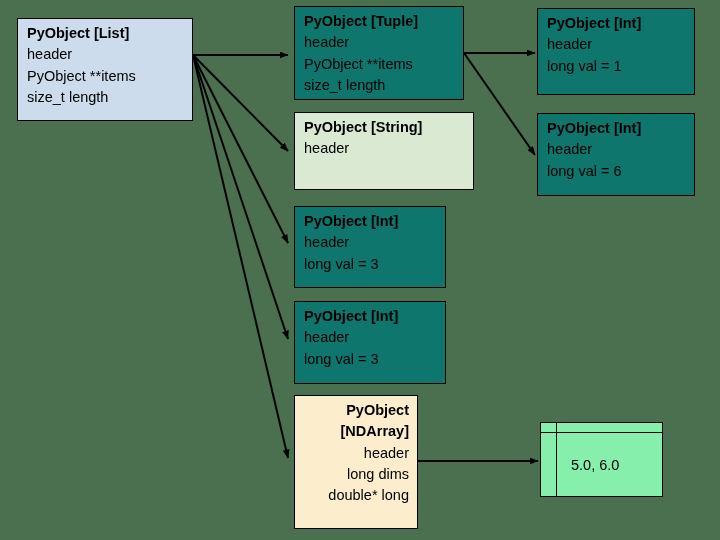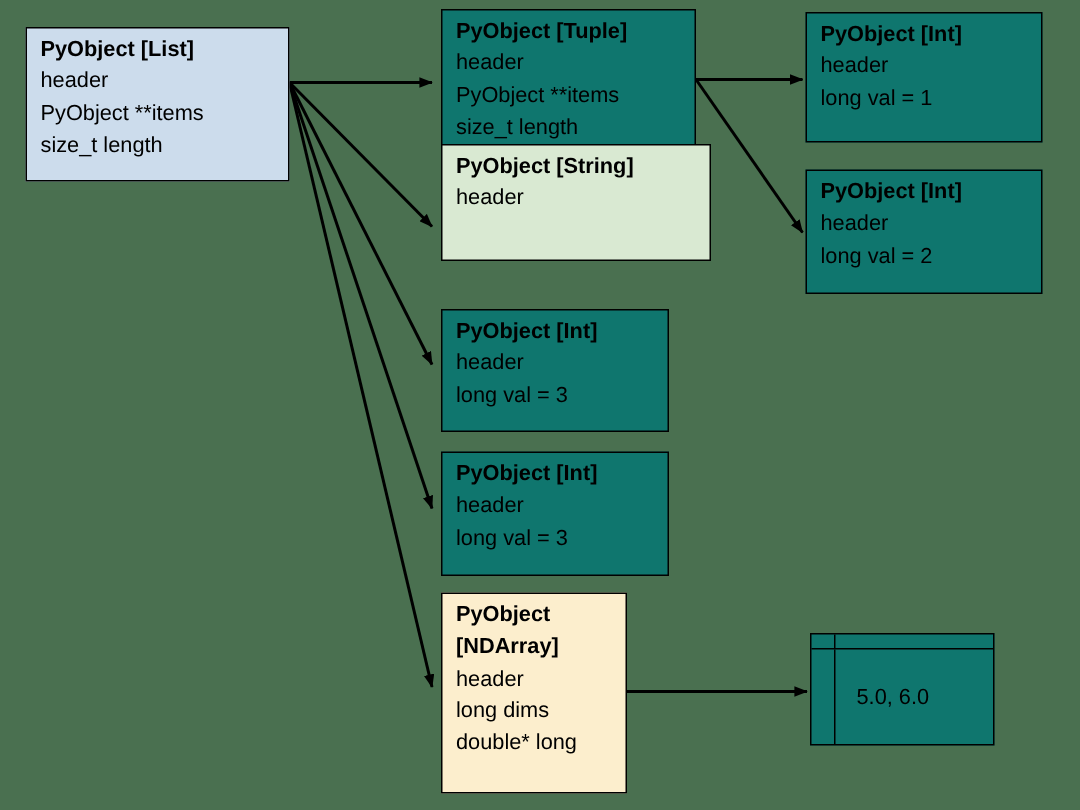--- a/index.html
+++ b/index.html
@@ -49,21 +49,21 @@
   .c-blue   { background: #ccdcec; }
   .c-pink   { background: #0f766e; }
   .c-green  { background: #d9e9d2; }
   .c-yellow { background: #fceecd; }
 
   
   .buffer {
     position: absolute;
     box-sizing: border-box;
     border: 1px solid #000000;
-    background: #0f766e;
+    background: #86efac;
     display: flex;
     flex-direction: column;
   }
   .buffer .brow-top {
     height: 9px;
     border-bottom: 1px solid #000000;
     display: flex;
     flex: 0 0 auto;
   }
   .buffer .brow-top .bcol-l {
@@ -126,55 +126,55 @@
     <div class="fld">size_t length</div>
   </div>
 
   <div class="node c-pink" style="left:294px; top:6px; width:170px; height:94px;">
     <div class="title">PyObject [Tuple]</div>
     <div class="hdr">header</div>
     <div class="fld">PyObject **items</div>
     <div class="fld">size_t length</div>
   </div>
 
-  <div class="node c-green" style="left:294px; top:96px; width:180px; height:78px;">
+  <div class="node c-green" style="left:294px; top:112px; width:180px; height:78px;">
     <div class="title">PyObject [String]</div>
     <div class="hdr">header</div>
   </div>
 
   <div class="node c-pink" style="left:294px; top:206px; width:152px; height:82px;">
     <div class="title">PyObject [Int]</div>
     <div class="hdr">header</div>
     <div class="fld">long val = 3</div>
   </div>
 
   <div class="node c-pink" style="left:294px; top:301px; width:152px; height:83px;">
     <div class="title">PyObject [Int]</div>
     <div class="hdr">header</div>
     <div class="fld">long val = 3</div>
   </div>
 
-  <div class="node c-yellow" style="left:294px; top:395px; width:124px; height:134px;">
+  <div class="node c-yellow" style="left:294px; top:395px; width:124px; height:134px;text-align:right;">
     <div class="title">PyObject
 [NDArray]</div>
     <div class="hdr">header</div>
     <div class="fld">long dims</div>
     <div class="fld">double* long</div>
   </div>
 
   <div class="node c-pink" style="left:537px; top:8px; width:158px; height:87px;">
     <div class="title">PyObject [Int]</div>
     <div class="hdr">header</div>
     <div class="fld">long val = 1</div>
   </div>
 
   <div class="node c-pink" style="left:537px; top:113px; width:158px; height:83px;">
     <div class="title">PyObject [Int]</div>
     <div class="hdr">header</div>
-    <div class="fld">long val = 2</div>
+    <div class="fld">long val = 6</div>
   </div>
 
   <div class="buffer" style="left:540px; top:422px; width:123px; height:75px;">
     <div class="brow-top">
       <div class="bcol-l"></div>
       <div class="bcol-r"></div>
     </div>
     <div class="brow-body">
       <div class="bcol-l"></div>
       <div class="bcol-r">5.0, 6.0</div>

